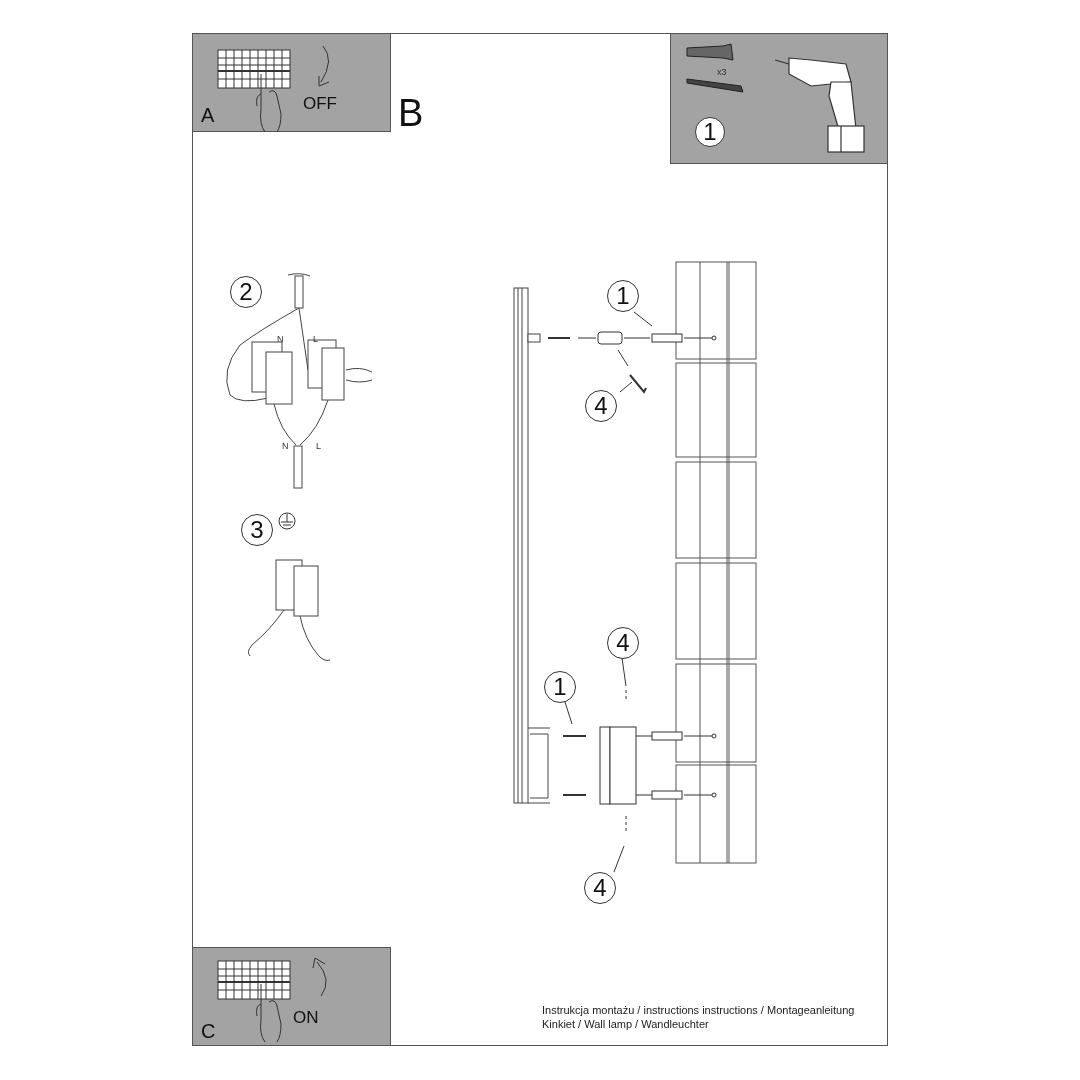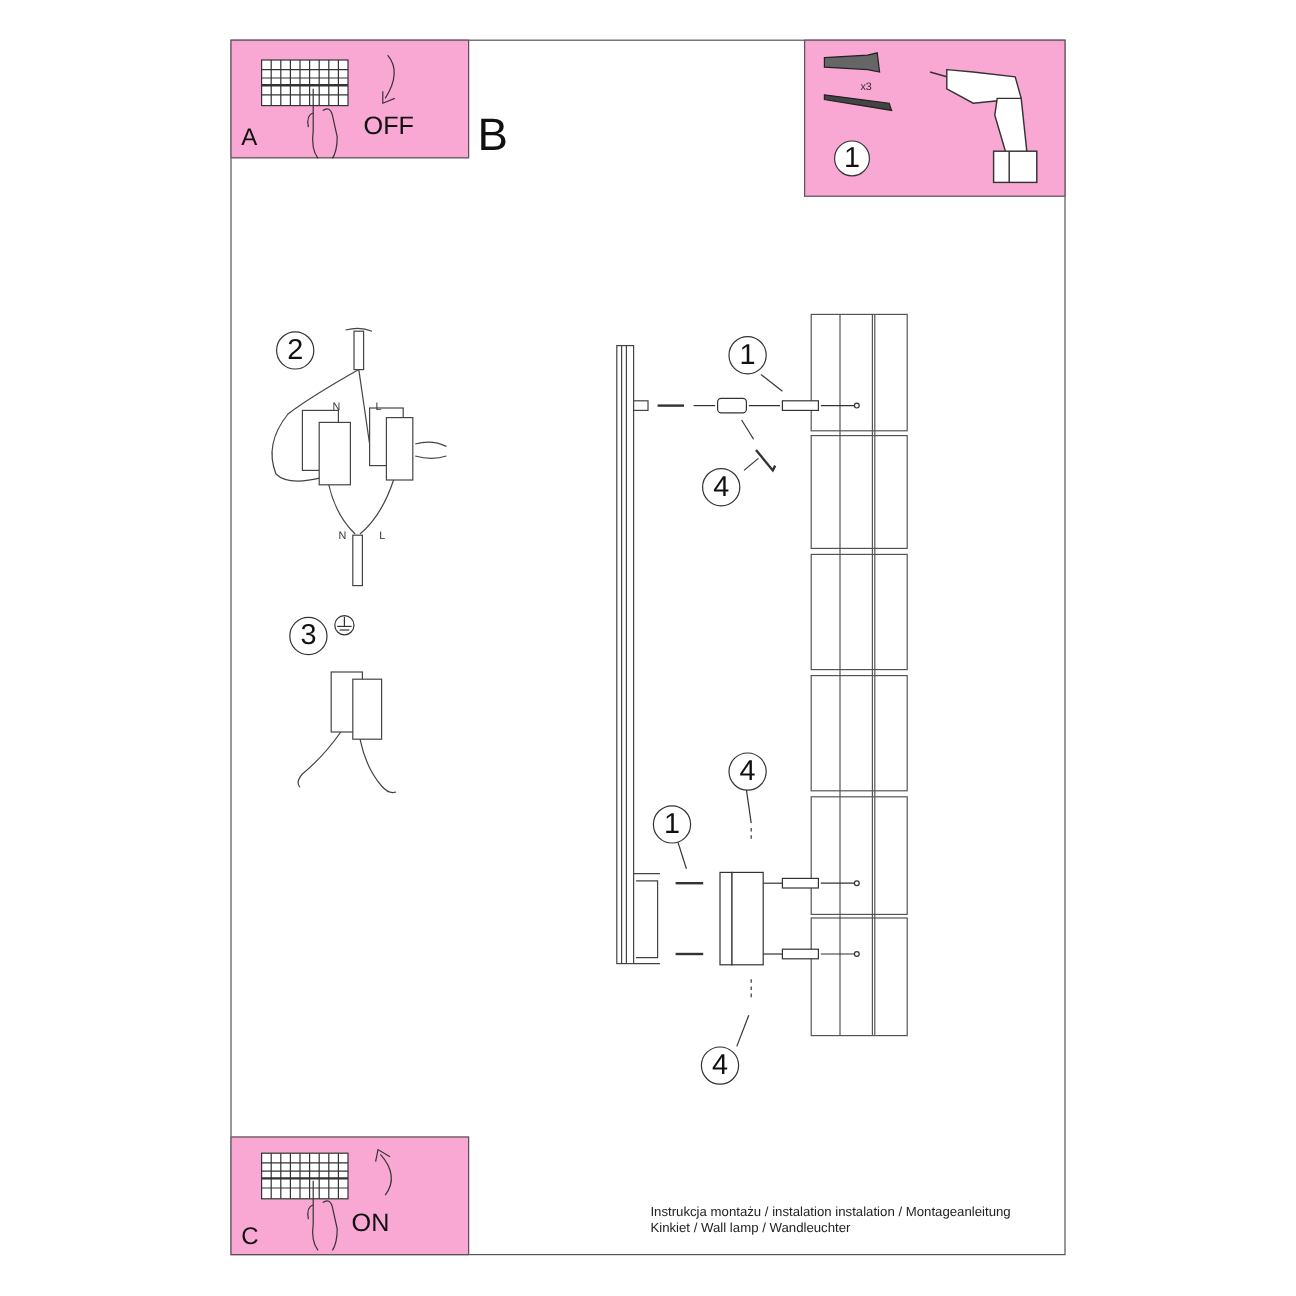--- a/index.html
+++ b/index.html
@@ -1,26 +1,26 @@
 <!DOCTYPE html>
 <html><head>
 <meta charset="utf-8">
 <style>
   html, body { margin:0; padding:0; background:#ffffff; }
   body { width:1080px; height:1080px; position:relative; overflow:hidden;
          font-family:"Liberation Sans", sans-serif; color:#111; }
   .page { position:absolute; left:192px; top:33px; width:696px; height:1013px;
           border:1px solid #555; box-sizing:border-box; }
-  .box { position:absolute; border:1px solid #555; box-sizing:border-box; background:#f9a8d4; }
+  .box { position:absolute; border:1px solid #555; box-sizing:border-box; background:#a3a3a3; }
   .box-a { left:192px; top:33px; width:199px; height:99px; }
   .box-c { left:192px; top:947px; width:199px; height:99px; }
   .box-tools { left:670px; top:33px; width:218px; height:131px; }
   .letter { position:absolute; font-size:20px; color:#111; }
   .big-b { position:absolute; left:398px; top:92px; font-size:38px; color:#111; }
-  .state { position:absolute; font-size:21px; color:#111; }
+  .state { position:absolute; font-size:17px; color:#111; }
   .circ { position:absolute; border:1px solid #333; border-radius:50%;
           display:flex; align-items:center; justify-content:center;
           font-size:24px; background:#fff; box-sizing:border-box; color:#111; }
   .caption { position:absolute; left:542px; top:1003px; font-size:11px; line-height:14px; color:#222; }
   svg { position:absolute; left:0; top:0; }
   .label-sm { position:absolute; font-size:9px; color:#333; }
 </style>
 </head>
 <body>
 
@@ -213,15 +213,15 @@
       </g>
       <path d="M68 36 L68 72 Q66 86 72 94 M68 56 Q62 58 64 68 M76 54 Q82 50 84 58 L88 76 Q88 88 84 94"></path>
       <path d="M128 48 Q140 32 124 14 M120 20 L122 10 L132 16"></path>
     </g>
   </svg>
   <span class="letter" style="left:8px; top:72px;">C</span>
   <span class="state" style="left:100px; top:60px;">ON</span>
 </div>
 
 <div class="caption">
-  <div>Instrukcja montażu / instalation instalation / Montageanleitung</div>
+  <div>Instrukcja montażu / instructions instructions / Montageanleitung</div>
   <div>Kinkiet / Wall lamp / Wandleuchter</div>
 </div>
 
 </body></html>

